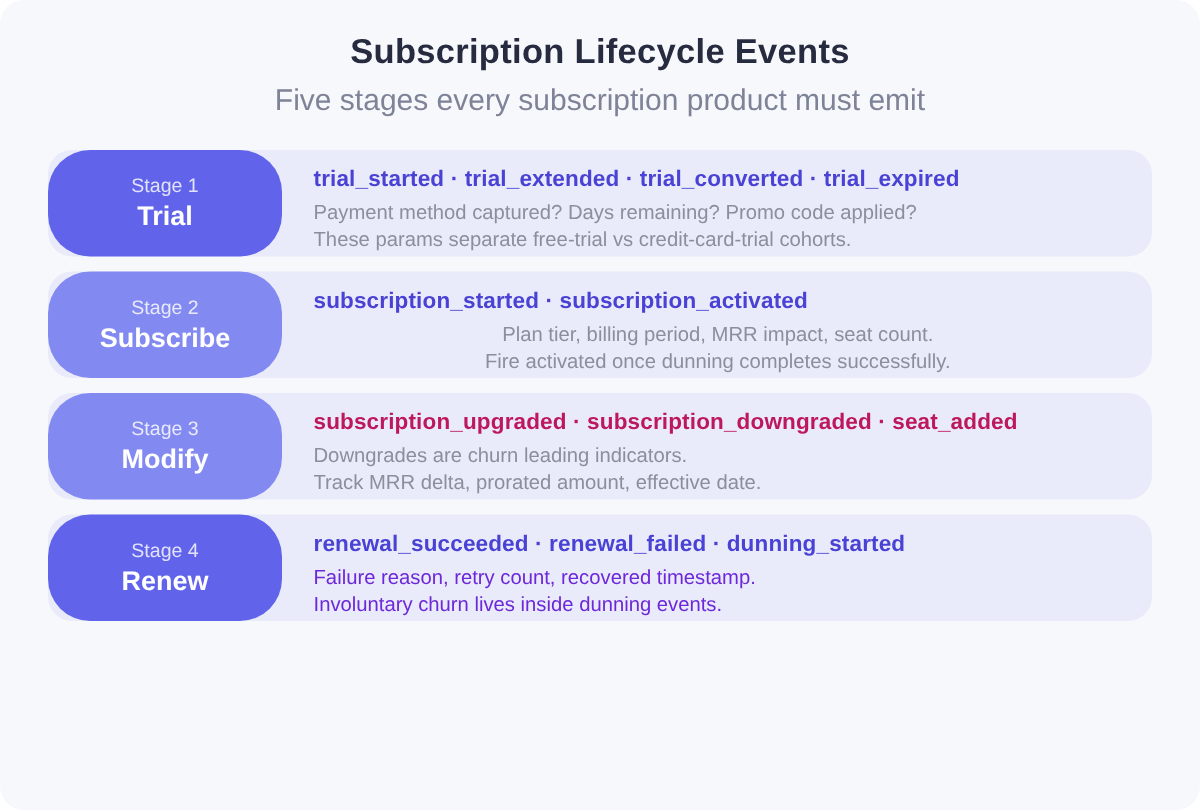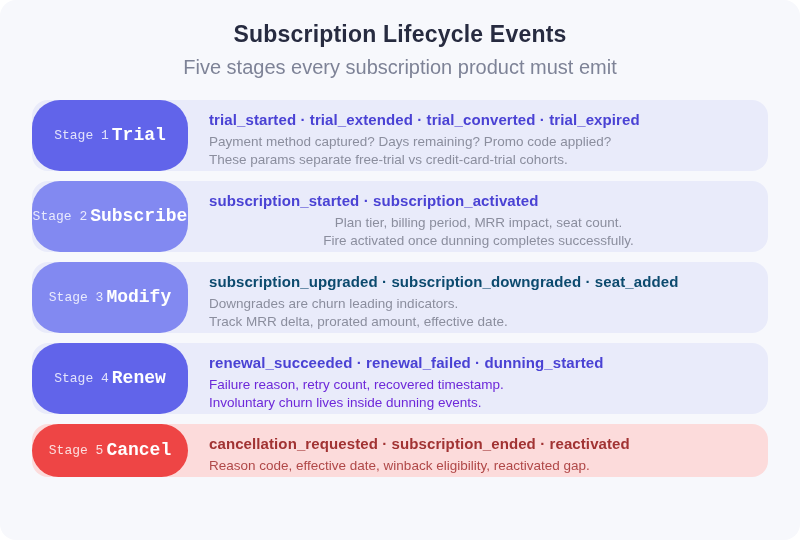--- a/index.html
+++ b/index.html
@@ -52,25 +52,24 @@
     inset: 0;
     border-radius: 16px;
   }
   .badge {
     position: relative;
     z-index: 1;
     width: 156px;
     flex: 0 0 156px;
     border-radius: 28px;
     display: flex;
-    flex-direction: row;
+    flex-direction: column;
     align-items: center;
     justify-content: center;
     gap: 3px;
-    font-family: Liberation Mono, monospace;
   }
   .stage-label {
     font-size: 13px;
     color: rgba(255,255,255,0.82);
   }
   .stage-name {
     font-size: 18px;
     font-weight: 700;
     color: #ffffff;
   }
@@ -134,21 +133,21 @@
     </div>
   </div>
 
   <div class="stage-row">
     <div class="panel" style="background: rgb(233, 235, 250);"></div>
     <div class="badge" style="background: rgb(130, 137, 241);">
       <span class="stage-label">Stage 3</span>
       <span class="stage-name">Modify</span>
     </div>
     <div class="content">
-      <div class="events" style="color: #0c4a6e;">subscription_upgraded · subscription_downgraded · seat_added</div>
+      <div class="events" style="color: #be185d;">subscription_upgraded · subscription_downgraded · seat_added</div>
       <div class="desc" style="color: rgb(139, 142, 158);">
             <span class="desc-line">Downgrades are churn leading indicators.</span>
             <span class="desc-line">Track MRR delta, prorated amount, effective date.</span>
           </div>
     </div>
   </div>
 
   <div class="stage-row">
     <div class="panel" style="background: rgb(233, 235, 250);"></div>
     <div class="badge" style="background: rgb(97, 100, 234);">
@@ -157,27 +156,14 @@
     </div>
     <div class="content">
       <div class="events" style="color: rgb(74, 66, 212);">renewal_succeeded · renewal_failed · dunning_started</div>
       <div class="desc" style="color: #6d28d9;">
             <span class="desc-line">Failure reason, retry count, recovered timestamp.</span>
             <span class="desc-line">Involuntary churn lives inside dunning events.</span>
           </div>
     </div>
   </div>
 
-  <div class="stage-row">
-    <div class="panel" style="background: rgb(252, 219, 219);"></div>
-    <div class="badge" style="background: rgb(238, 69, 69);">
-      <span class="stage-label">Stage 5</span>
-      <span class="stage-name">Cancel</span>
-    </div>
-    <div class="content">
-      <div class="events" style="color: rgb(161, 51, 51);">cancellation_requested · subscription_ended · reactivated</div>
-      <div class="desc" style="color: rgb(176, 72, 72);">
-            <span class="desc-line">Reason code, effective date, winback eligibility, reactivated gap.</span>
-          </div>
-    </div>
-  </div>
 </div>
 </div>
 
 </body></html>

